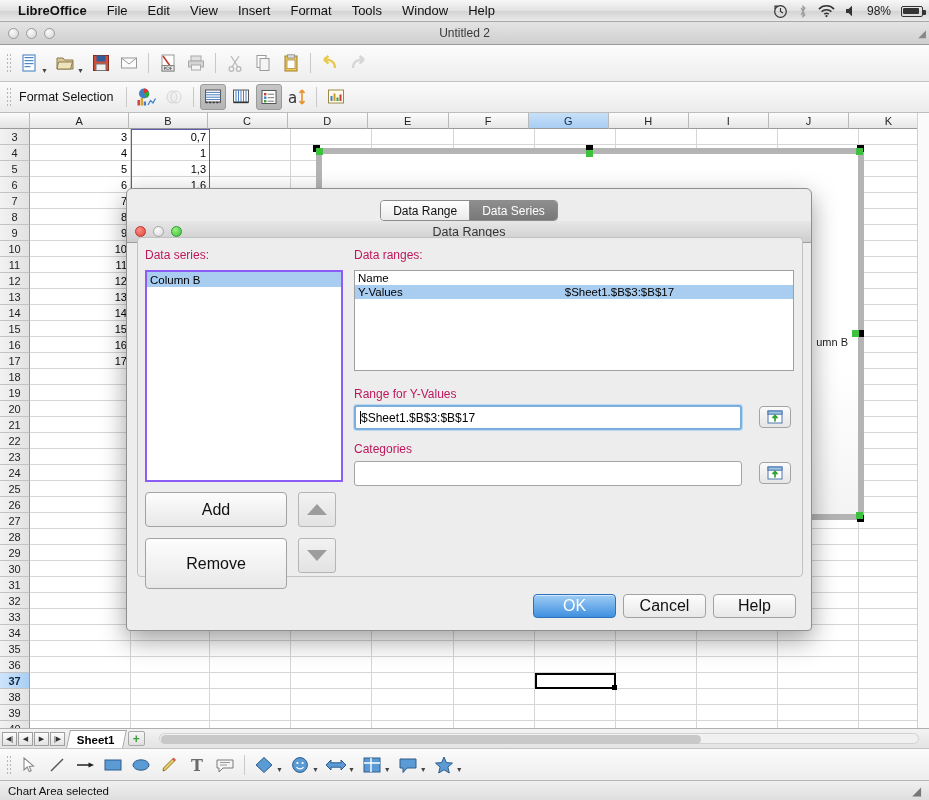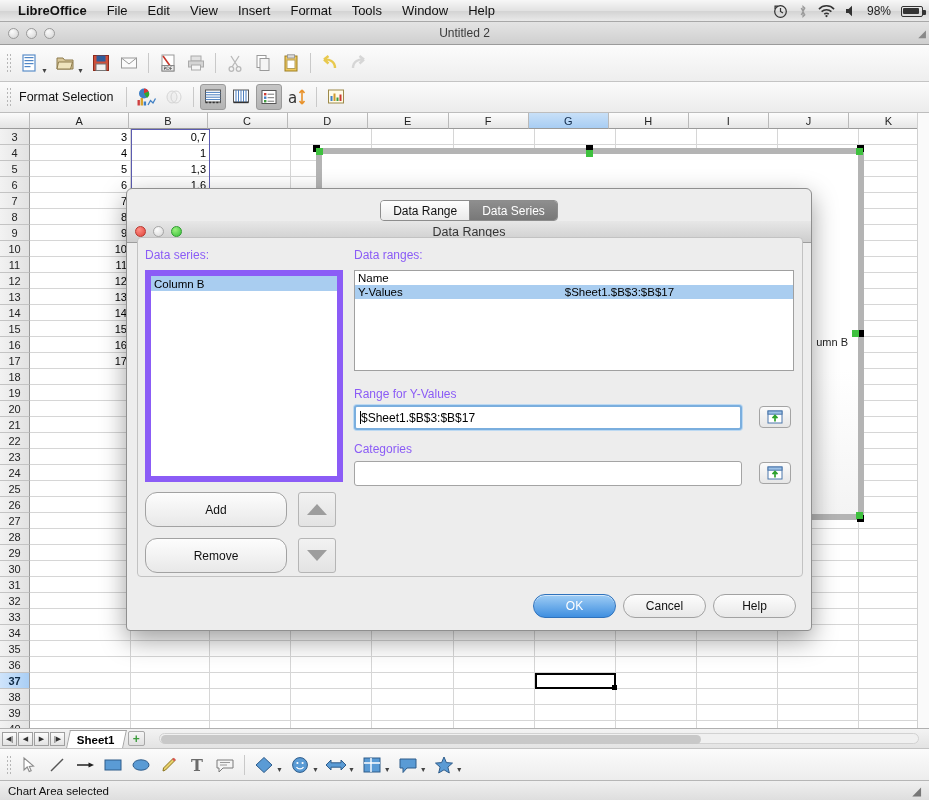--- a/index.html
+++ b/index.html
@@ -126,37 +126,37 @@
 
   #tabs{display:flex;justify-content:center;margin-top:11px;}
   .seg{height:21px;display:flex;border:1px solid #8d8d8d;border-radius:4px;overflow:hidden;}
   .segbtn{padding:0 12px;display:flex;align-items:center;font-size:12px;color:#111;
           background:linear-gradient(to bottom,#fefefe,#eaeaea);cursor:default;}
   .segbtn + .segbtn{border-left:1px solid #8d8d8d;}
   .segbtn.active{background:linear-gradient(to bottom,#8e8e8e,#787878);color:#fff;}
 
   #dlg-body{position:absolute;left:10px;top:48px;width:666px;height:340px;
             background:#ededed;border:1px solid #c2c2c2;border-radius:4px;}
-  .lbl{font-size:12px;color:#8b5cf6;}
+  .lbl{font-size:12px;color:#be185d;}
 
   #ds-list{position:absolute;left:7px;top:32px;width:198px;height:212px;
-           background:#fff;border:6px solid #8b5cf6;}
+           background:#fff;border:2px solid #8b5cf6;}
   .lirow{height:15px;font-size:11.5px;padding-left:3px;display:flex;align-items:center;}
   .lirow.sel{background:#a9cdf0;}
 
   #dr-list{position:absolute;left:0;top:32px;width:440px;height:101px;
            background:#fff;border:1px solid #a0a0a0;}
   .drrow{height:14px;font-size:11.5px;display:flex;align-items:center;padding-left:3px;}
   .drrow.sel{background:#a9cdf0;}
   .drrow .v{margin-left:162px;}
 
   .dlgbtn{
     background:linear-gradient(to bottom,#fdfdfd,#e8e8e8);
-    border:1px solid #a2a2a2;border-radius:12px;
-    font-size:12px;color:#111;display:flex;align-items:center;justify-content:center;cursor:default;
+    border:1px solid #a2a2a2;border-radius:4px;
+    font-size:16px;color:#111;display:flex;align-items:center;justify-content:center;cursor:default;
   }
   .dlgbtn.def{background:linear-gradient(to bottom,#9fcdf5,#3f8fe0);border-color:#2f72bc;color:#fff;
               box-shadow:inset 0 1px 0 rgba(255,255,255,.55);}
   .arrbtn{background:linear-gradient(to bottom,#f2f2f2,#e3e3e3);border:1px solid #b5b5b5;border-radius:3px;
           display:flex;align-items:center;justify-content:center;}
   .tri-up{width:0;height:0;border-left:10px solid transparent;border-right:10px solid transparent;border-bottom:11px solid #9d9d9d;}
   .tri-dn{width:0;height:0;border-left:10px solid transparent;border-right:10px solid transparent;border-top:11px solid #9d9d9d;}
 
   .txtin{background:#fff;border:1px solid #a4a4a4;border-radius:3px;font-size:12px;
          display:flex;align-items:center;padding-left:4px;color:#000;}
@@ -1001,21 +1001,21 @@
   </div>
 
   <div id="dlg-body">
 
     <div style="position:absolute;left:7px;top:10px;" class="lbl">Data series:</div>
     <div id="ds-list">
       <div class="lirow sel">Column B</div>
     </div>
 
     <div class="dlgbtn" style="position:absolute;left:7px;top:254px;width:142px;height:35px;">Add</div>
-    <div class="dlgbtn" style="position:absolute;left:7px;top:300px;width:142px;height:35px;">Remove</div>
+    <div class="dlgbtn" style="position:absolute;left:7px;top:300px;width:142px;height:51px;">Remove</div>
 
     <div class="arrbtn" style="position:absolute;left:160px;top:254px;width:38px;height:35px;">
         <div class="tri-up"></div>
       </div>
     <div class="arrbtn" style="position:absolute;left:160px;top:300px;width:38px;height:35px;">
         <div class="tri-dn"></div>
       </div>
 
     <div style="position:absolute;left:216px;top:0;width:444px;">
       <div class="lbl" style="position:absolute;left:0;top:10px;">Data ranges:</div>

